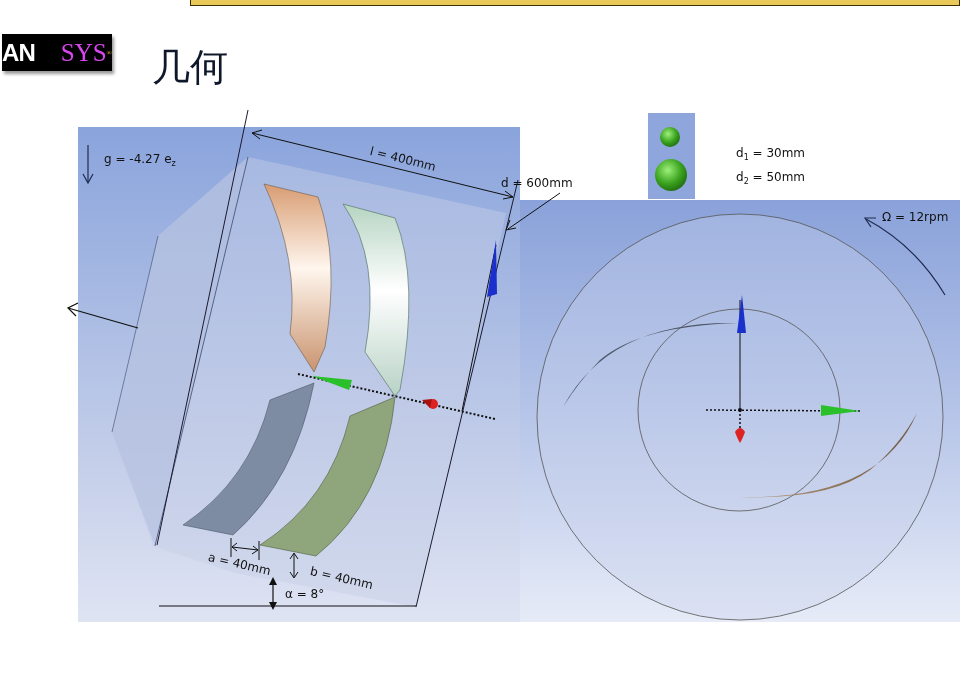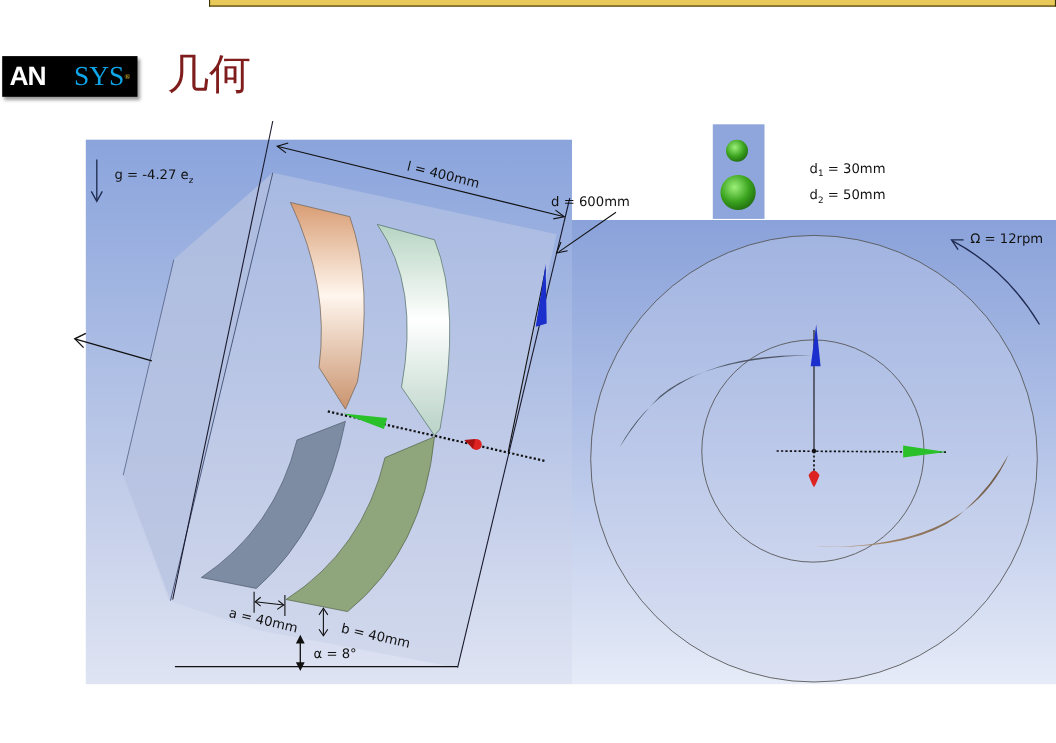--- a/index.html
+++ b/index.html
@@ -1,22 +1,22 @@
 <!DOCTYPE html>
 <html><head>
 <meta charset="utf-8">
 <style>
   * { margin:0; padding:0; box-sizing:border-box; }
   body { width:960px; height:675px; background:#ffffff; position:relative; overflow:hidden; font-family:"Liberation Sans", sans-serif; }
   .topbar { position:absolute; left:190px; top:0; width:770px; height:6px; background:#e8c95a; border:1px solid #3a3000; border-top:none; }
-  .logo { position:absolute; left:2px; top:51px; width:123px; height:37px; background:#000; box-shadow:2px 3px 3px rgba(0,0,0,0.4); display:flex; align-items:center; justify-content:center; font-family:"Liberation Serif", serif; font-size:25px; letter-spacing:0px; }
+  .logo { position:absolute; left:2px; top:34px; width:110px; height:37px; background:#000; box-shadow:2px 3px 3px rgba(0,0,0,0.4); display:flex; align-items:center; justify-content:center; font-family:"Liberation Serif", serif; font-size:25px; letter-spacing:0px; }
   .logo .an { color:#fff; font-family:"Liberation Sans", sans-serif; font-weight:bold; font-size:24px; letter-spacing:-1px; }
-  .logo .sys { color:#0ea5e9; font-family:"Liberation Serif", serif; font-size:25px;margin-left:26px; }
+  .logo .sys { color:#d946ef; font-family:"Liberation Serif", serif; font-size:25px;margin-left:26px; }
   .logo .reg { color:#e8c12e; font-size:7px; vertical-align:super; }
-  .title { position:absolute; left:152px; top:42px; font-family:"DejaVu Serif", serif; font-size:38px; color:#7f1d1d; }
+  .title { position:absolute; left:152px; top:42px; font-family:"DejaVu Serif", serif; font-size:38px; color:#0f172a; }
   .view-left { position:absolute; left:78px; top:127px; width:442px; height:495px; background:linear-gradient(#8aa4dc, #c6d0ea 70%, #dfe4f3); }
   .view-right { position:absolute; left:520px; top:200px; width:440px; height:422px; background:linear-gradient(#8aa2da, #b5c4e8 50%, #e6ebf7); }
   .legend-box { position:absolute; left:648px; top:113px; width:47px; height:86px; background:#8fa6dc; }
   .overlay { position:absolute; left:0; top:0; width:960px; height:675px; }
   .lbl { position:absolute; font-size:12px; color:#111; font-family:"DejaVu Sans", sans-serif; white-space:nowrap; }
   .lbl sub { font-size:8px; }
 </style>
 </head>
 <body>
 

